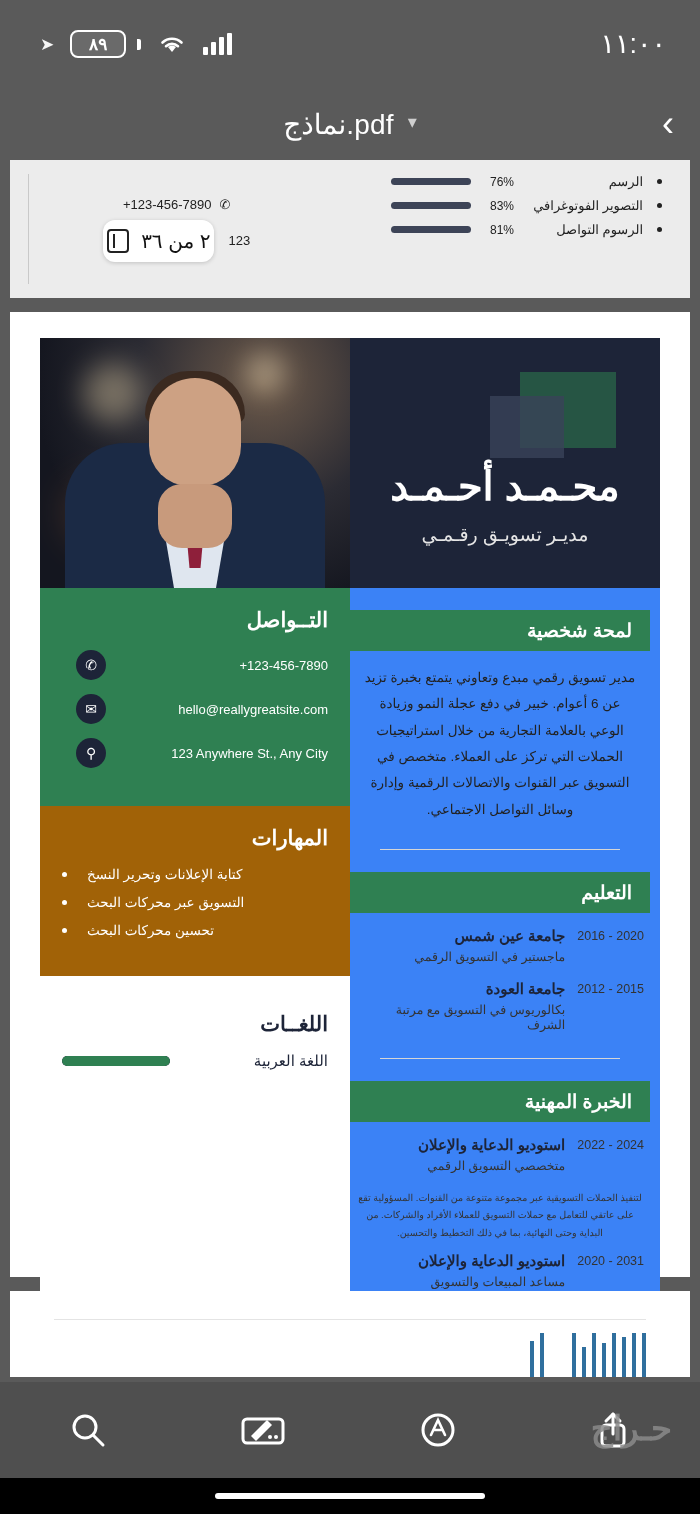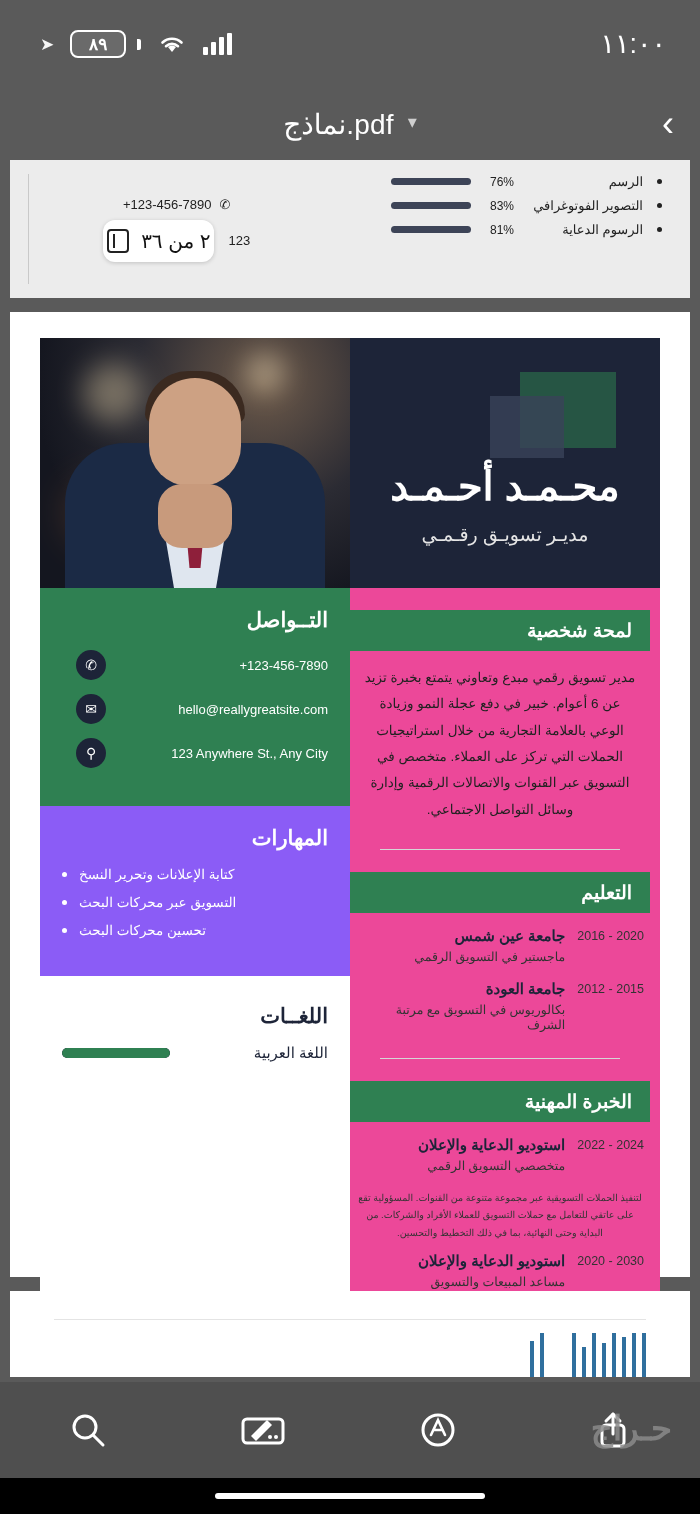--- a/index.html
+++ b/index.html
@@ -213,21 +213,21 @@
   }
   .p-hand {
     position: absolute; left: 50%; bottom: 16%; transform: translateX(-50%);
     width: 74px; height: 64px; border-radius: 24px;
     background: #c89a7c;
   }
 
   
   .cv-left {
     padding: 0 10px 0 0;
-    background: #ec4899;
+    background: #3b82f6;
   }
   .cv-right {
     background: #fff;
   }
 
   .sec-head {
     background: #2f8052;
     color: #fff;
     font-size: 19px; font-weight: 700;
     padding: 9px 18px;
@@ -255,26 +255,26 @@
   .contact-block h2 { font-size: 21px; font-weight: 700; text-align: right; letter-spacing: 4px; margin-bottom: 18px; }
   .c-row { display: flex; align-items: center; justify-content: space-between; margin-bottom: 14px; gap: 12px; }
   .c-text { font-size: 13px; color: #fff; direction: ltr; flex: 1; text-align: right; }
   .c-ico {
     width: 30px; height: 30px; border-radius: 50%;
     background: #1d2438; color: #fff;
     display: flex; align-items: center; justify-content: center;
     font-size: 14px; flex: 0 0 auto;
   }
 
-  .skills-block { background: #8b5cf6; color: #fff; padding: 20px 22px 26px 22px; }
+  .skills-block { background: #a16207; color: #fff; padding: 20px 22px 26px 22px; }
   .skills-block h2 { font-size: 21px; font-weight: 700; text-align: right; margin-bottom: 16px; }
-  .sk-row { display: flex; align-items: center; justify-content: flex-end; gap: 12px; margin-bottom: 12px; font-size: 13.5px; }
+  .sk-row { display: flex; align-items: center; justify-content: flex-end; gap: 20px; margin-bottom: 12px; font-size: 13.5px; }
   .sk-dot { width: 5px; height: 5px; background: #fff; border-radius: 50%; }
 
-  .lang-block { background: #fff; padding: 28px 22px 10px 22px; }
+  .lang-block { background: #fff; padding: 36px 22px 10px 22px; }
   .lang-block h2 { font-size: 21px; font-weight: 700; text-align: right; color: #1d2438; letter-spacing: 4px; margin-bottom: 16px; }
   .lang-row { display: flex; align-items: center; justify-content: space-between; margin-bottom: 14px; gap: 30px; }
   .lang-name { font-size: 15px; color: #1d2438; }
   .lang-bar { width: 108px; height: 10px; background: #1d2438; border-radius: 6px; position: relative; overflow: hidden; }
   .lang-bar i { position: absolute; top: 0; bottom: 0; right: 0; background: #2f8052; display: block; border-radius: 6px; }
 
   
   .page-next {
     background: #fff;
     height: 86px;
@@ -359,21 +359,21 @@
           <span class="bar"></span>
         </div>
         <div class="skillrow">
           <span class="bullet"></span>
           <span class="lbl">التصوير الفوتوغرافي</span>
           <span class="pct">83%</span>
           <span class="bar"></span>
         </div>
         <div class="skillrow">
           <span class="bullet"></span>
-          <span class="lbl">الرسوم الدعاية</span>
+          <span class="lbl">الرسوم التواصل</span>
           <span class="pct">81%</span>
           <span class="bar"></span>
         </div>
       </div>
       <div class="prev-left">
         <div class="prev-phone">
           <span>+123-456-7890</span>
           <span>✆</span>
         </div>
         <div style="display:flex; align-items:center; gap:14px;">
@@ -479,21 +479,21 @@
           <div class="sec-head">الخبرة المهنية</div>
           <div class="exp-item">
             <span class="edu-date">2022 - 2024</span>
             <span class="edu-body">
               <span class="edu-title" style="display:block">استوديو الدعاية والإعلان</span>
               <span class="edu-sub" style="display:block">متخصصي التسويق الرقمي</span>
             </span>
           </div>
           <div class="exp-desc">لتنفيذ الحملات التسويقية عبر مجموعة متنوعة من القنوات. المسؤولية تقع على عاتقي للتعامل مع حملات التسويق للعملاء الأفراد والشركات. من البداية وحتى النهائية، بما في ذلك التخطيط والتحسين.</div>
           <div class="exp-item">
-            <span class="edu-date">2020 - 2030</span>
+            <span class="edu-date">2020 - 2031</span>
             <span class="edu-body">
               <span class="edu-title" style="display:block">استوديو الدعاية والإعلان</span>
               <span class="edu-sub" style="display:block">مساعد المبيعات والتسويق</span>
             </span>
           </div>
           <div class="exp-desc">قمت بالعمل على الاقتراحات المبيعات وتنفيذ حملات التسويق المباشر عبر البريد الإلكتروني. كما شاركت في تنظيم المعارض والأحداث التجارية.</div>
         </div>
 
       </div>
     </div>

